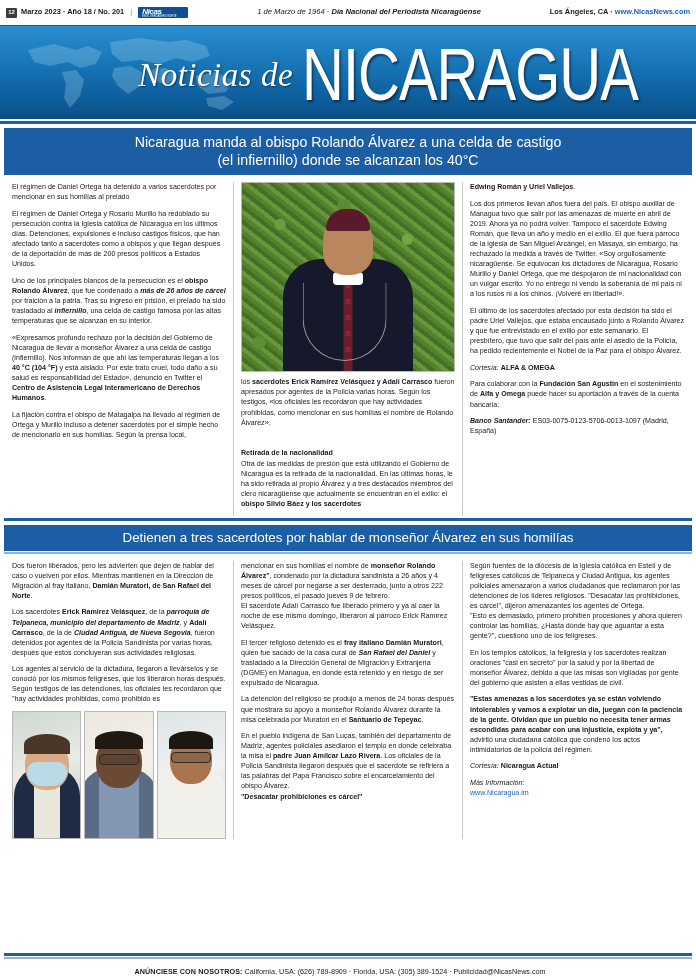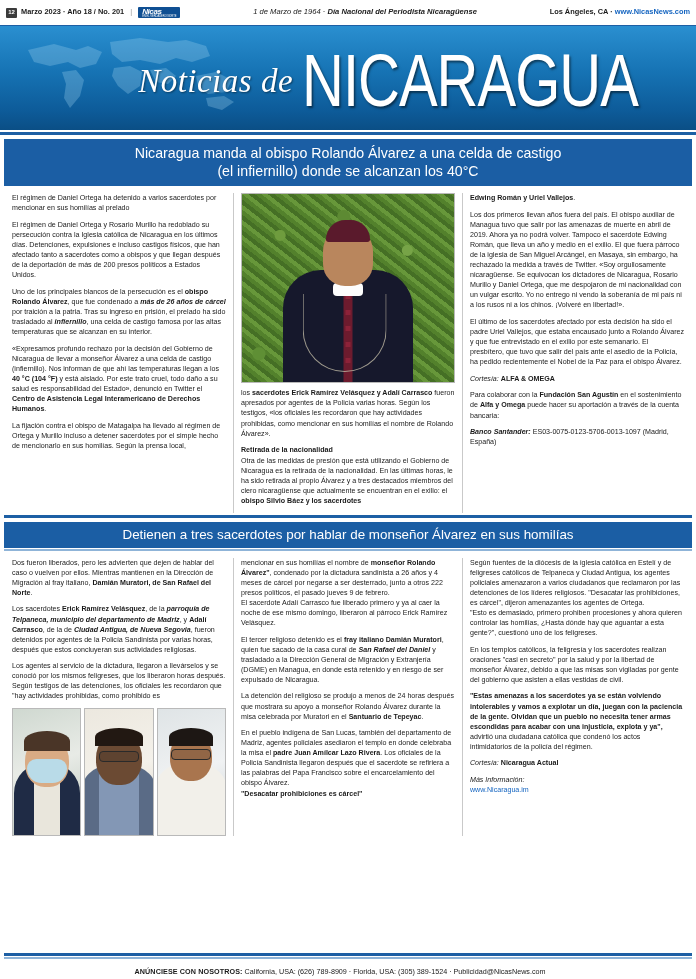--- a/index.html
+++ b/index.html
@@ -22,34 +22,34 @@
   }
   .tb-left { display:flex; align-items:center; gap:4px; white-space:nowrap; }
   .pagenum {
     background:#3b3b3b; color:#fff; font-size:6px; font-weight:bold;
     width:11px; height:10px; display:flex; align-items:center; justify-content:center;
     border-radius:1px;
   }
   .tb-sep { color:#999; font-weight:normal; margin:0 2px; }
   .nicas-logo {
     background:#0f4f93; color:#fff; font-style:italic; font-weight:bold;
-    font-size:8px; padding:1px 4px 0 4px; letter-spacing:-0.4px;
+    font-size:8px; padding:1px 12px 0 4px; letter-spacing:-0.4px;
     line-height:1; display:inline-block; border-radius:1px;
   }
   .nicas-logo small { display:block; font-size:2.6px; font-style:normal;
     letter-spacing:0; font-weight:normal; line-height:1.1; }
   .tb-center { flex:1; text-align:center; font-size:7.6px; white-space:nowrap; }
   .tb-center .lite { font-style:italic; font-weight:normal; }
   .tb-center .bold { font-style:italic; font-weight:bold; }
   .tb-right { white-space:nowrap; font-size:7.4px; }
   .tb-right .url { color:#1565c0; }
 
   
   .masthead {
-    height:109px; position:relative; overflow:hidden;
+    height:98px; position:relative; overflow:hidden;
     background:linear-gradient(180deg,#2a8fd0 0%,#1673b4 42%,#0d5b99 78%,#0a4b80 100%);
   }
   .masthead .worldmap {
     position:absolute; left:10px; top:6px; width:250px; height:84px;
     opacity:0.30;
   }
   .mh-text {
     position:absolute; left:0; right:0; top:50%; transform:translateY(-50%);
     text-align:center; white-space:nowrap; padding-left:80px;
   }
@@ -135,21 +135,21 @@
   .zucchetto {
     position:absolute; left:50%; bottom:140px; transform:translateX(-50%);
     width:44px; height:22px; background:#5a1a2c; border-radius:22px 22px 3px 3px;
   }
   .chain {
     position:absolute; left:50%; bottom:10px; transform:translateX(-54%);
     width:84px; height:78px; border:1.6px solid #b9b3a0;
     border-top:none; border-radius:0 0 46px 46px; opacity:0.85;
   }
   .cap {
-    font-size:7.1px; line-height:1.42; margin-bottom:6px;
+    font-size:7.1px; line-height:1.42; margin-bottom:20px;
   }
 
   .photo-trio { display:flex; gap:3px; margin-top:5px; }
   .ph {
     flex:1; height:128px; border:1px solid #b9b9b9; position:relative; overflow:hidden;
   }
   .ph-bg1 { background:linear-gradient(160deg,#cfd8d0 0%,#e8ebe6 45%,#b9c4bb 100%); }
   .ph-bg2 { background:linear-gradient(160deg,#ece8df 0%,#f4f1ea 50%,#d8d2c6 100%); }
   .ph-bg3 { background:linear-gradient(160deg,#dfe4e6 0%,#f0f2f3 50%,#c8ced1 100%); }
   .p-head { position:absolute; left:50%; transform:translateX(-50%);

